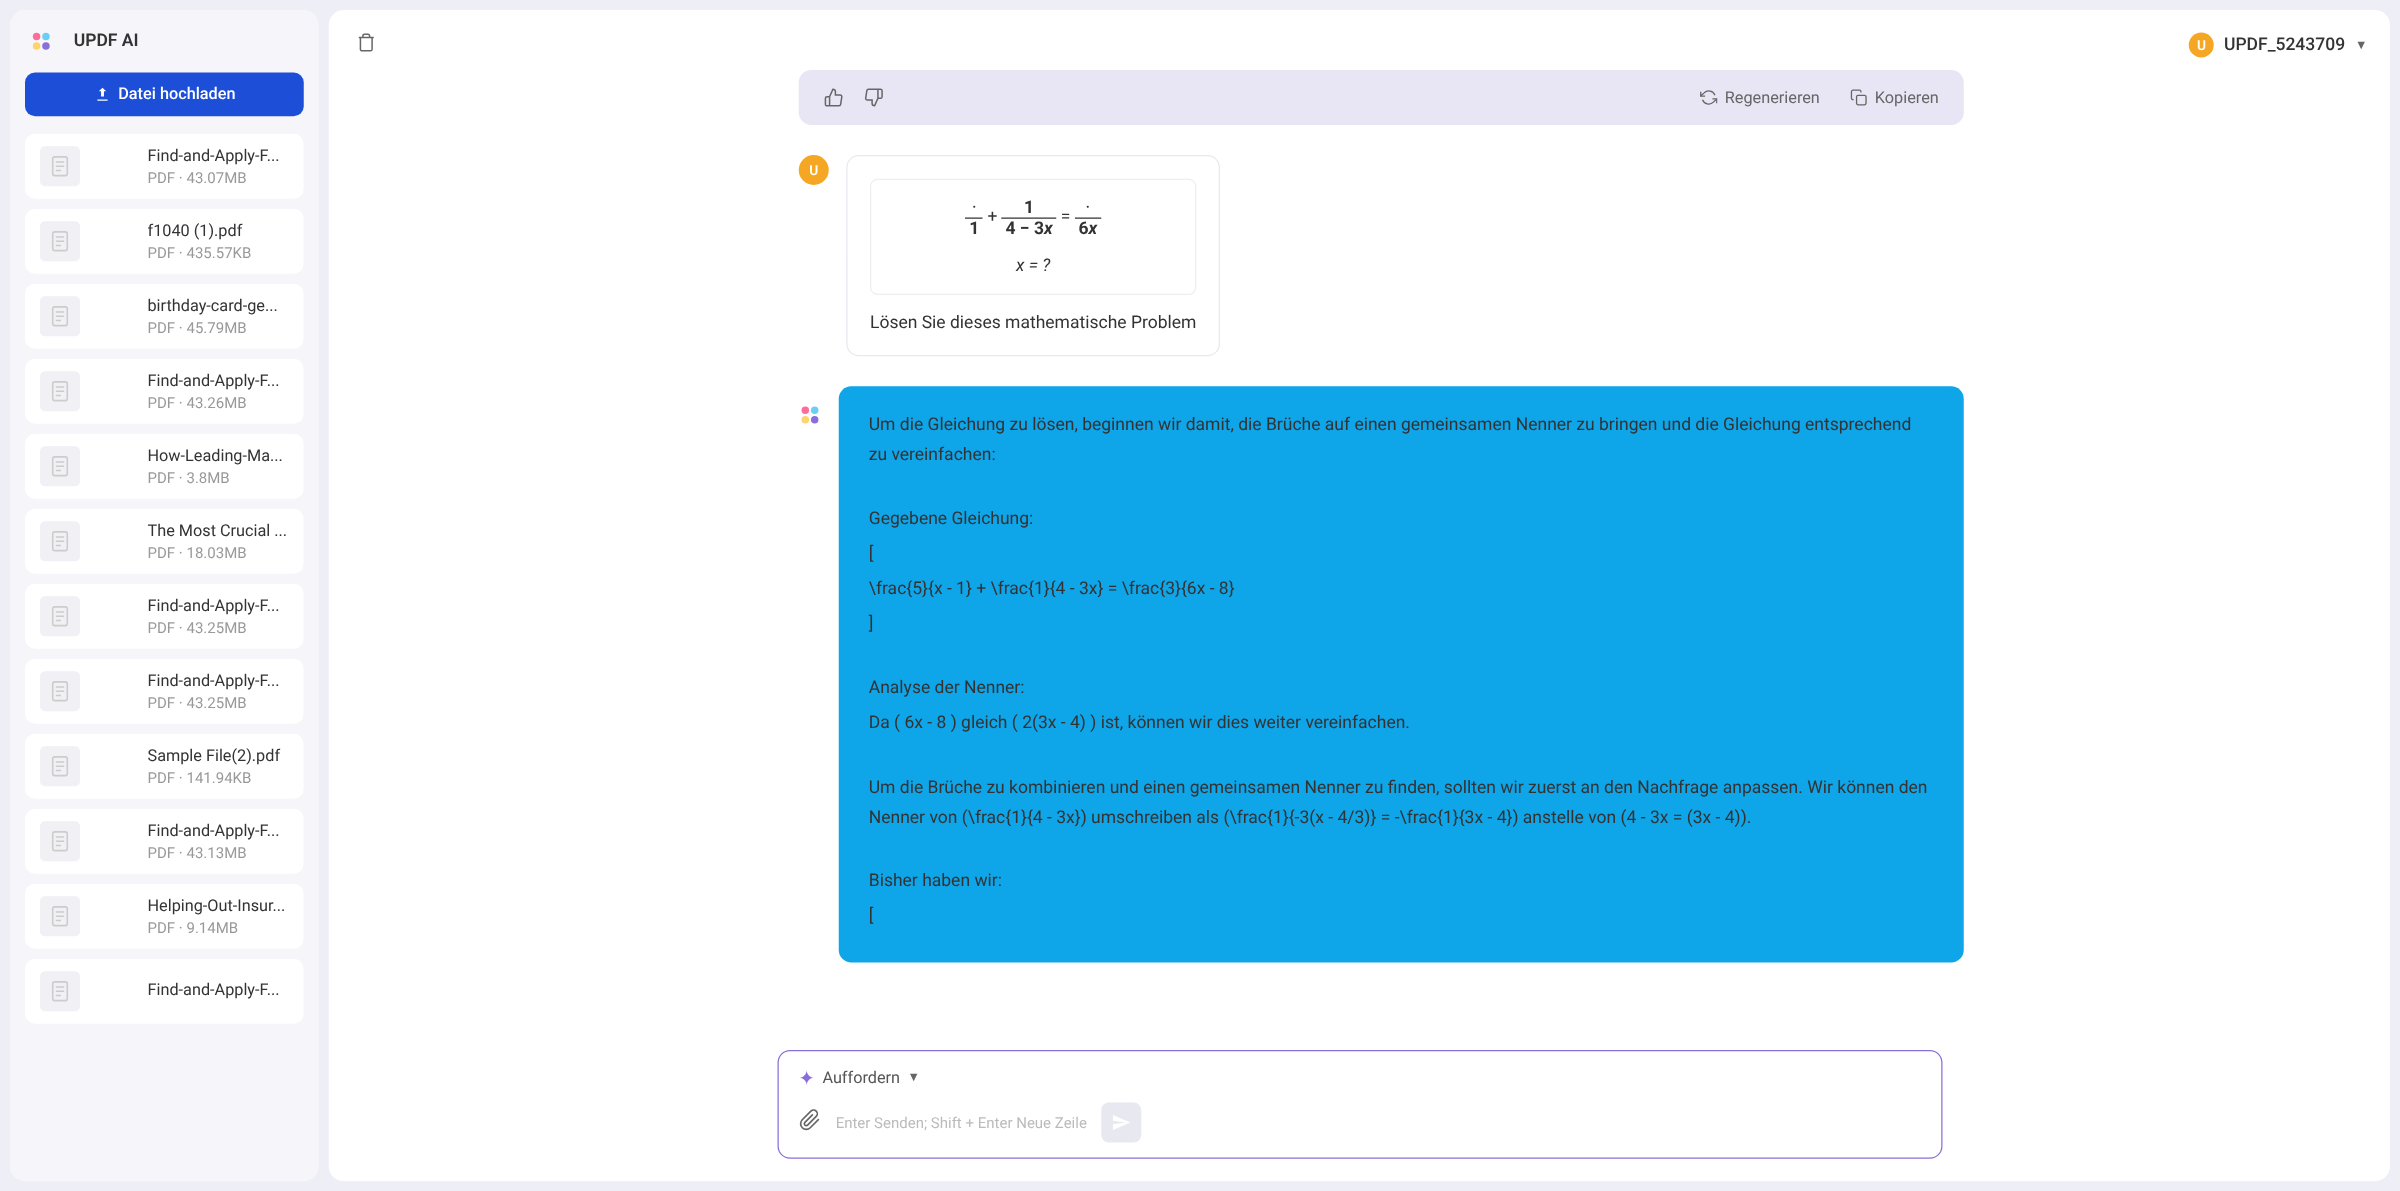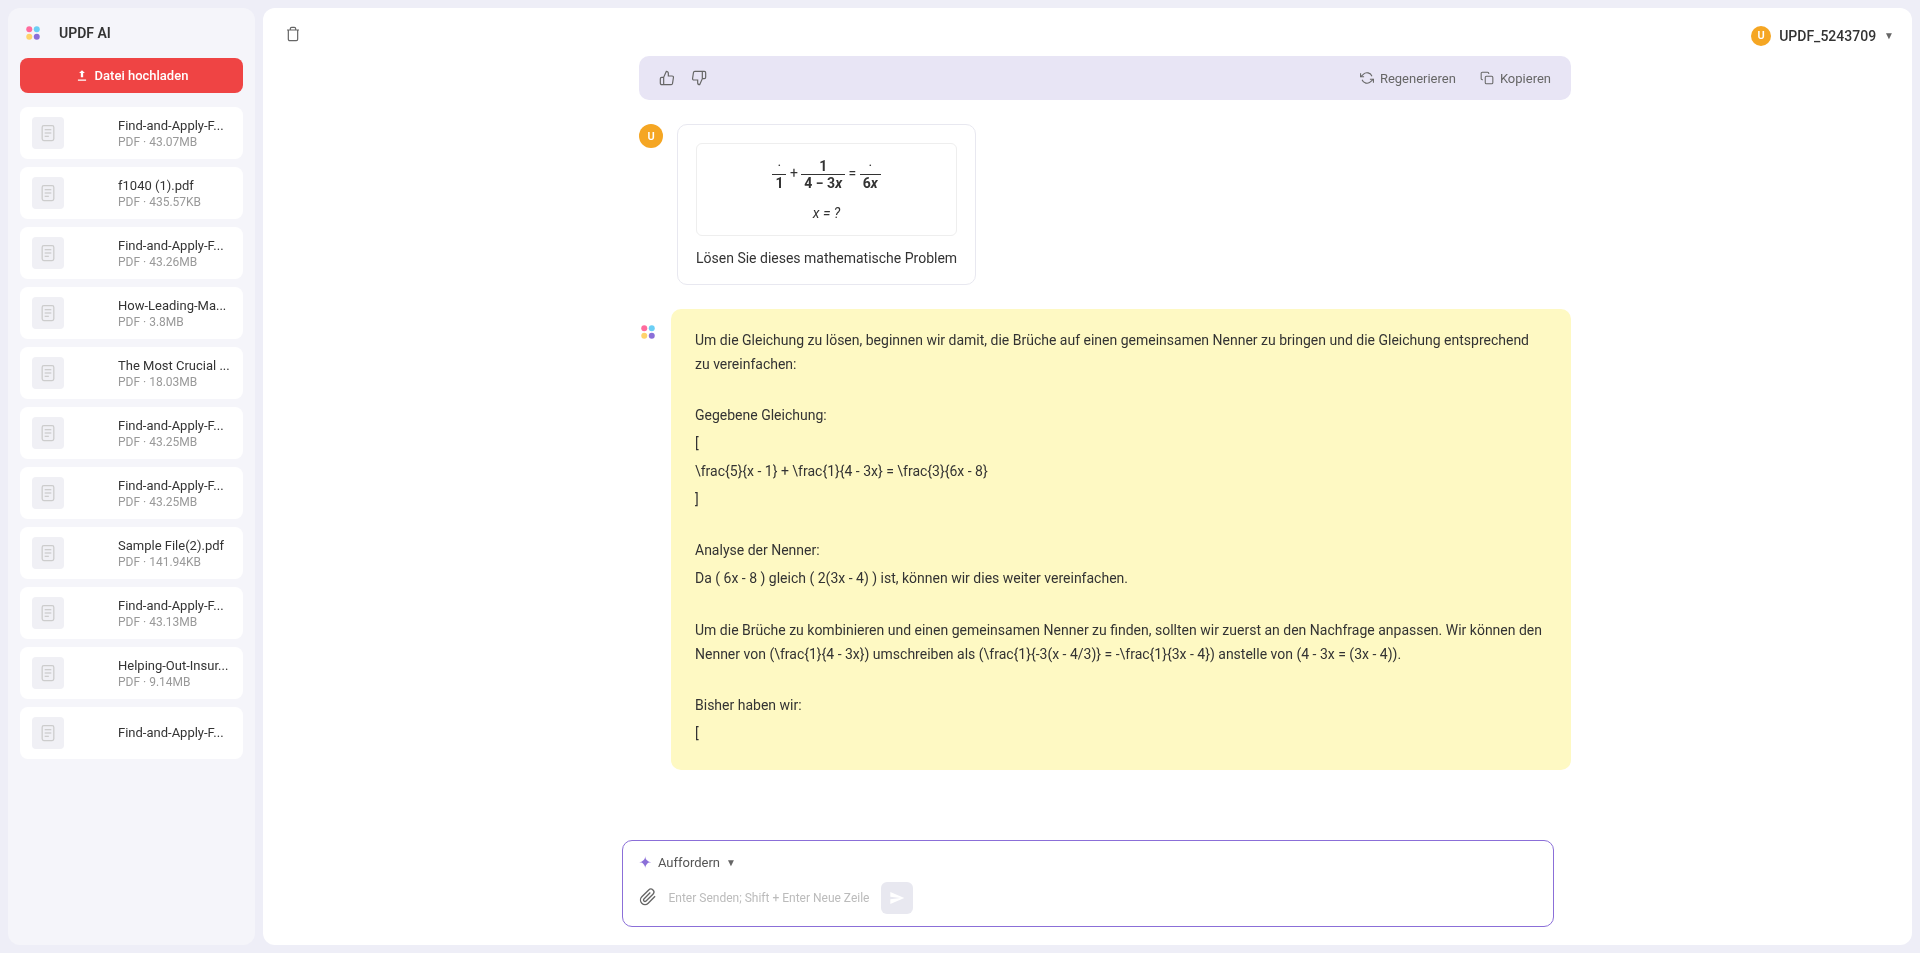--- a/index.html
+++ b/index.html
@@ -1,21 +1,21 @@
 <!DOCTYPE html>
 <html><head>
 <meta charset="utf-8">
 <style>
 * { margin: 0; padding: 0; box-sizing: border-box; font-family: -apple-system, BlinkMacSystemFont, 'Segoe UI', Roboto, sans-serif; }
 body { background: #eeeef7; display: flex; height: 953px; width: 1920px; overflow: hidden; padding: 8px; gap: 8px; }
 .sidebar { width: 247px; background: #f5f5fa; border-radius: 12px; display: flex; flex-direction: column; padding: 12px; }
 .sidebar-header { display: flex; align-items: center; gap: 17px; margin-bottom: 12px; padding: 4px; }
 .logo { width: 18px; height: 18px; }
 .app-title { font-size: 14px; font-weight: 600; color: #333; }
-.upload-btn { background: #ef4444; color: #fff; border: none; border-radius: 8px; padding: 10px 14px; font-size: 13px; font-weight: 500; cursor: pointer; display: flex; align-items: center; justify-content: center; gap: 6px; margin-bottom: 14px; }
+.upload-btn { background: #1d4ed8; color: #fff; border: none; border-radius: 8px; padding: 10px 14px; font-size: 13px; font-weight: 500; cursor: pointer; display: flex; align-items: center; justify-content: center; gap: 6px; margin-bottom: 14px; }
 .file-list { flex: 1; overflow-y: auto; display: flex; flex-direction: column; gap: 8px; }
 .file-item { background: #fff; border-radius: 8px; padding: 10px 12px; display: flex; align-items: center; gap: 10px; cursor: pointer; }
 .file-icon { width: 32px; height: 32px; background: #f0f0f5; border-radius: 4px; display: flex; align-items: center; justify-content: center; flex-shrink: 0; }
 .file-icon svg { width: 20px; height: 20px; }
 .file-info { flex: 1; min-width: 0; margin-left: 44px; }
 .file-name { font-size: 13px; color: #333; white-space: nowrap; overflow: hidden; text-overflow: ellipsis; }
 .file-meta { font-size: 12px; color: #999; margin-top: 2px; }
 .main { flex: 1; background: #fff; border-radius: 12px; display: flex; flex-direction: column; position: relative; }
 .top-bar { position: absolute; top: 14px; left: 18px; right: 18px; display: flex; justify-content: space-between; align-items: center; z-index: 10; }
 .trash-btn { background: none; border: none; cursor: pointer; color: #666; padding: 4px; }
@@ -33,21 +33,21 @@
 .user-content { background: #fff; border: 1px solid #e8e8f0; border-radius: 10px; padding: 18px; max-width: 300px; }
 .math-box { background: #fff; border: 1px solid #eee; border-radius: 6px; padding: 14px; margin-bottom: 14px; text-align: center; }
 .math-eq { font-family: 'Times New Roman', serif; font-size: 14px; color: #333; }
 .math-eq .frac { display: inline-block; vertical-align: middle; text-align: center; }
 .math-eq .num { display: block; border-bottom: 1px solid #333; padding: 0 3px; }
 .math-eq .den { display: block; padding: 0 3px; }
 .math-eq .solve { display: block; margin-top: 14px; font-style: italic; }
 .user-text { font-size: 14px; color: #333; }
 .ai-message { display: flex; gap: 14px; align-items: flex-start; }
 .ai-avatar { width: 18px; height: 18px; flex-shrink: 0; margin-top: 14px; }
-.ai-content { background: #fef9c3; border-radius: 10px; padding: 20px 24px; flex: 1; font-size: 14px; line-height: 1.7; color: #333; }
+.ai-content { background: #0ea5e9; border-radius: 10px; padding: 20px 24px; flex: 1; font-size: 14px; line-height: 1.7; color: #333; }
 .ai-content p { margin-bottom: 4px; }
 .ai-content ul { margin: 10px 0 10px 24px; }
 .ai-content li { margin-bottom: 8px; }
 .input-area { padding: 0 0 18px 0; display: flex; justify-content: center; }
 .input-box { width: 932px; border: 1.5px solid #8b6fd8; border-radius: 10px; background: #fff; padding: 12px 16px; }
 .prompt-row { display: flex; align-items: center; gap: 6px; margin-bottom: 10px; }
 .sparkle { color: #8b6fd8; }
 .prompt-label { font-size: 13px; color: #555; }
 .input-row { display: flex; align-items: center; gap: 12px; }
 .attach-btn { background: none; border: none; cursor: pointer; color: #666; }
@@ -108,20 +108,34 @@
     <div class="file-item">
         <div class="file-icon">
           <svg viewBox="0 0 24 24" fill="none" stroke="#ccc" stroke-width="1.5">
             <rect x="5" y="3" width="14" height="18" rx="2"></rect>
             <line x1="8" y1="8" x2="16" y2="8"></line>
             <line x1="8" y1="12" x2="16" y2="12"></line>
             <line x1="8" y1="16" x2="13" y2="16"></line>
           </svg>
         </div>
         <div class="file-info">
+          <div class="file-name">birthday-card-ge...</div>
+          <div class="file-meta">PDF · 45.79MB</div>
+        </div>
+      </div>
+    <div class="file-item">
+        <div class="file-icon">
+          <svg viewBox="0 0 24 24" fill="none" stroke="#ccc" stroke-width="1.5">
+            <rect x="5" y="3" width="14" height="18" rx="2"></rect>
+            <line x1="8" y1="8" x2="16" y2="8"></line>
+            <line x1="8" y1="12" x2="16" y2="12"></line>
+            <line x1="8" y1="16" x2="13" y2="16"></line>
+          </svg>
+        </div>
+        <div class="file-info">
           <div class="file-name">Find-and-Apply-F...</div>
           <div class="file-meta">PDF · 43.26MB</div>
         </div>
       </div>
     <div class="file-item">
         <div class="file-icon">
           <svg viewBox="0 0 24 24" fill="none" stroke="#ccc" stroke-width="1.5">
             <rect x="5" y="3" width="14" height="18" rx="2"></rect>
             <line x1="8" y1="8" x2="16" y2="8"></line>
             <line x1="8" y1="12" x2="16" y2="12"></line>

